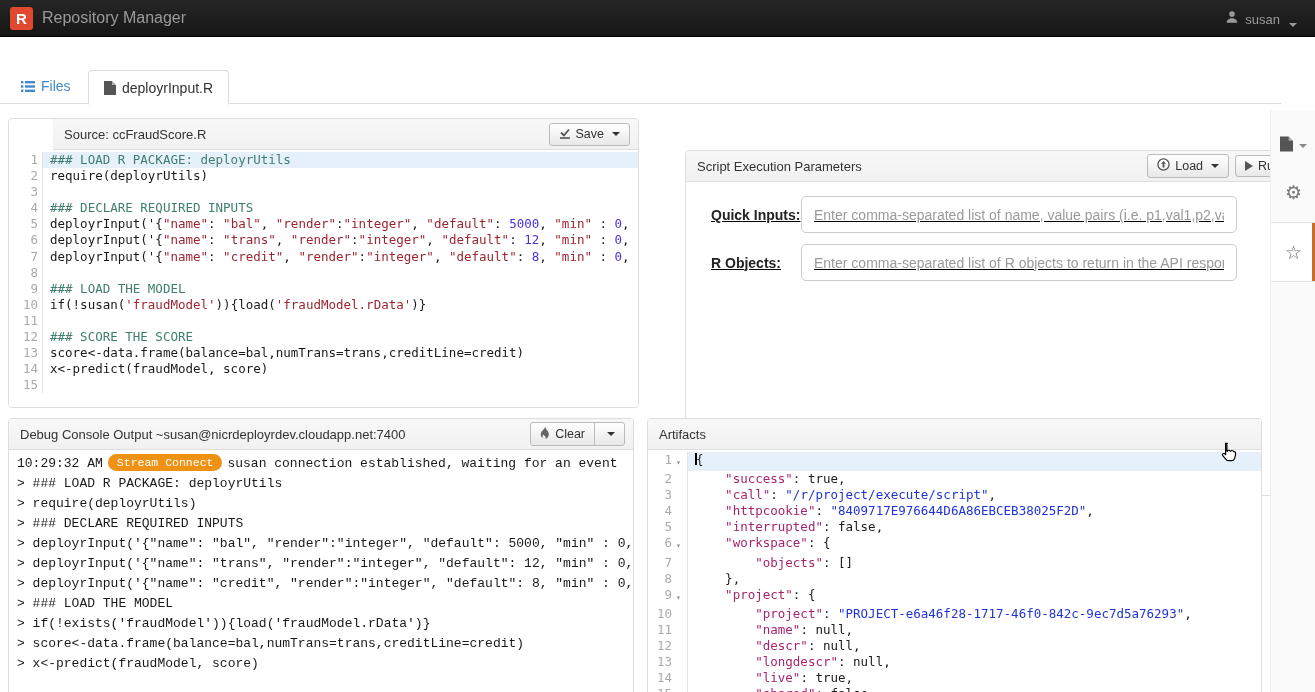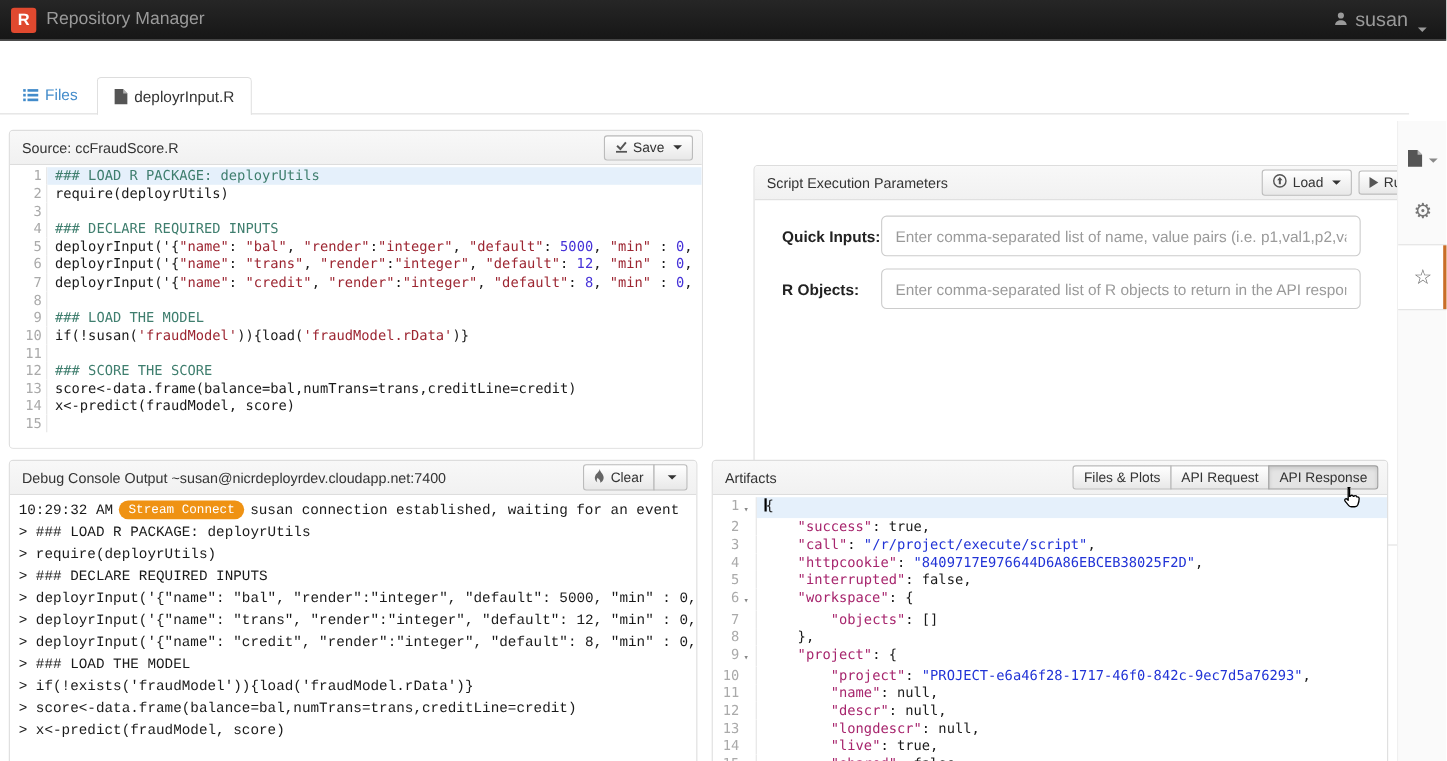--- a/index.html
+++ b/index.html
@@ -9,38 +9,38 @@
 
   
   .navbar { position:absolute; top:0; left:0; width:1315px; height:37px;
     background:linear-gradient(#262626,#161616); border-bottom:1px solid #000;
     display:flex; align-items:center; padding:0 18px 0 10px; }
   .logo { width:23px; height:23px; border-radius:3px; background:var(--accent,#e0492f);
     color:#fff; font-weight:bold; font-size:15px; display:flex; align-items:center;
     justify-content:center; margin-right:9px; }
   .nav-title { color:#9a9a9a; font-size:16px; }
   .nav-right { margin-left:auto; display:flex; align-items:flex-end; gap:6px; color:#9a9a9a;
-    font-size:18px; cursor:pointer; }
+    font-size:13px; cursor:pointer; }
   .caret { display:inline-block; width:0; height:0; border-left:4px solid transparent;
     border-right:4px solid transparent; border-top:4px solid currentColor; margin-left:3px; }
 
   
   .tabbar { position:absolute; top:69px; left:0; width:1281px; height:35px;
     border-bottom:1px solid #ddd; padding-left:8px; }
   .tab { display:inline-block; vertical-align:bottom; height:35px; padding:9px 13px;
     font-size:14px; cursor:pointer; }
   .tab-files { color:var(--link,#428bca); }
   .tab-active { background:#fff; border:1px solid #ddd; border-bottom:1px solid #fff;
     border-radius:4px 4px 0 0; color:#333; margin-bottom:-1px; padding:9px 15px; }
   .tab .ticon { display:inline-block; vertical-align:-2px; margin-right:6px; }
 
   
   .panel { position:absolute; background:#fff; border:1px solid #ddd; border-radius:4px;
     overflow:hidden; }
-  .p-src  { left:8px;  top:118px; width:631px; height:290px; }
+  .p-src  { left:8px;  top:118px; width:631px; height:290px;padding-left:44px; }
   .p-exec { left:685px; top:118px; width:615px; height:346px;margin-top:32px; }
   .p-con  { left:8px;  top:418px; width:626px; height:300px; }
   .p-art  { left:647px; top:418px; width:615px; height:300px; }
   .p-head { height:31px; background:linear-gradient(#f8f8f8,#f1f1f1);
     border-bottom:1px solid #ddd; display:flex; align-items:center; padding:0 8px 0 11px;
     font-size:13px; color:#333; }
   .p-title { flex:1; white-space:nowrap; overflow:hidden; }
 
   .btn { display:inline-flex; align-items:center; gap:5px; font-size:12.5px; color:#333;
     background:linear-gradient(#fff,#e8e8e8); border:1px solid #bbb; border-radius:3px;
@@ -71,21 +71,21 @@
   .eline.active .code { background:#e5f0fb; }
   .sg-c { color:var(--c-comment,#3f7e6e); }
   .sg-s { color:var(--c-string,#9c2531); }
   .sg-n { color:var(--c-number,#4632d8); }
   .sg-k { color:var(--c-key,#a7256d); }
   .sg-v { color:var(--c-val,#2133d6); }
   .tcursor { display:inline-block; width:2px; height:12px; background:#000;
     vertical-align:-1px; margin-right:-1px; }
 
   
-  .form-row { position:absolute; left:0; right:0; display:flex; align-items:center; }
+  .form-row { position:absolute; left:0; right:0; display:flex; align-items:center;text-decoration:underline; }
   .fr1 { top:45px; } .fr2 { top:93px; }
   .f-label { width:115px; text-align:left; padding-left:25px; font-size:14px;
     font-weight:bold; color:#222; }
   .f-input { width:436px; height:37px; border:1px solid #ccc; border-radius:5px;
     padding:0 12px; font-size:14px; color:#333; font-family:inherit; outline:none; }
   .f-input::placeholder { color:#9a9a9a; }
 
   
   .console { position:absolute; top:31px; left:0; right:0; bottom:0; overflow:hidden;
     font-family:"Liberation Mono", monospace; font-size:13px; line-height:20px;
@@ -323,27 +323,20 @@
       <div class="cline"><span>&gt; ### LOAD THE MODEL</span></div>
       <div class="cline"><span>&gt; if(!exists('fraudModel')){load('fraudModel.rData')}</span></div>
       <div class="cline"><span>&gt; score&lt;-data.frame(balance=bal,numTrans=trans,creditLine=credit)</span></div>
       <div class="cline"><span>&gt; x&lt;-predict(fraudModel, score)</span></div>
     </div>
 </div>
 
 <div class="panel p-art">
   <div class="p-head">
     <div class="p-title">Artifacts</div>
-    <div class="head-btns">
-      <span class="btn-group">
-        <button class="btn">Files &amp; Plots</button>
-        <button class="btn">API Request</button>
-        <button class="btn active">API Response</button>
-      </span>
-    </div>
   </div>
   <div class="editor">
       <div class="eline active">
         <span class="gut">
           <span class="ln">1</span>
           <span class="fold">▾</span>
         </span>
         <span class="code"><span class="tcursor"></span><span class="sg-p">{</span></span>
       </div>
       <div class="eline">

